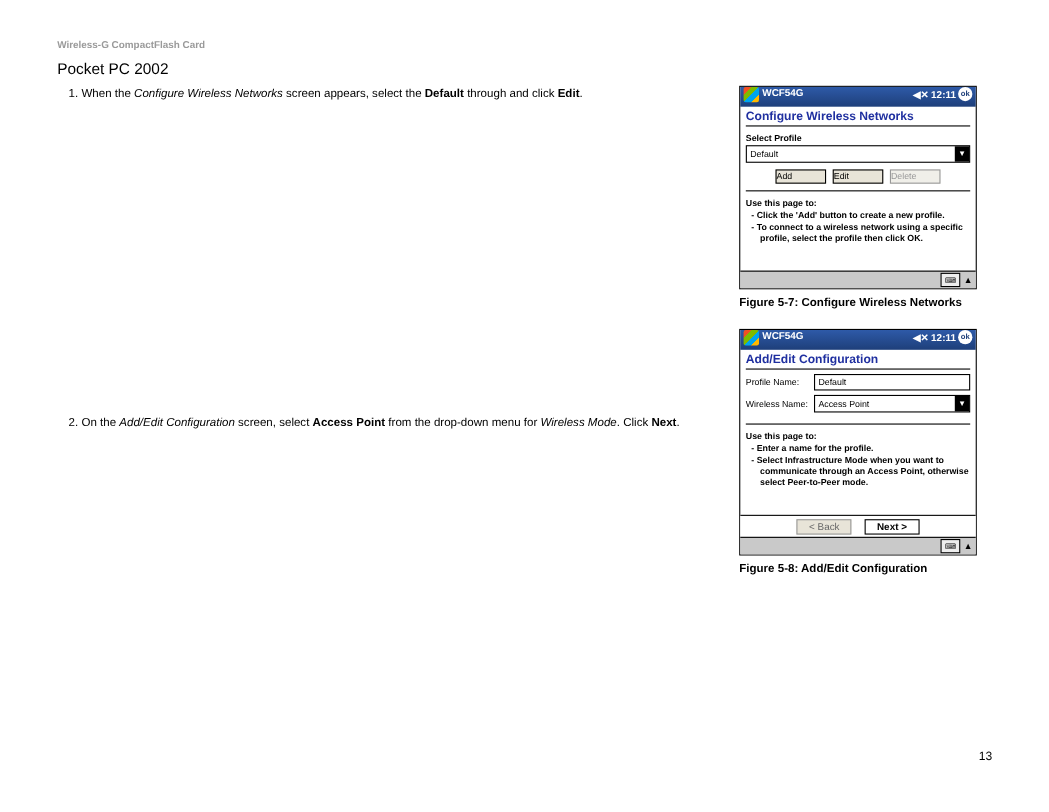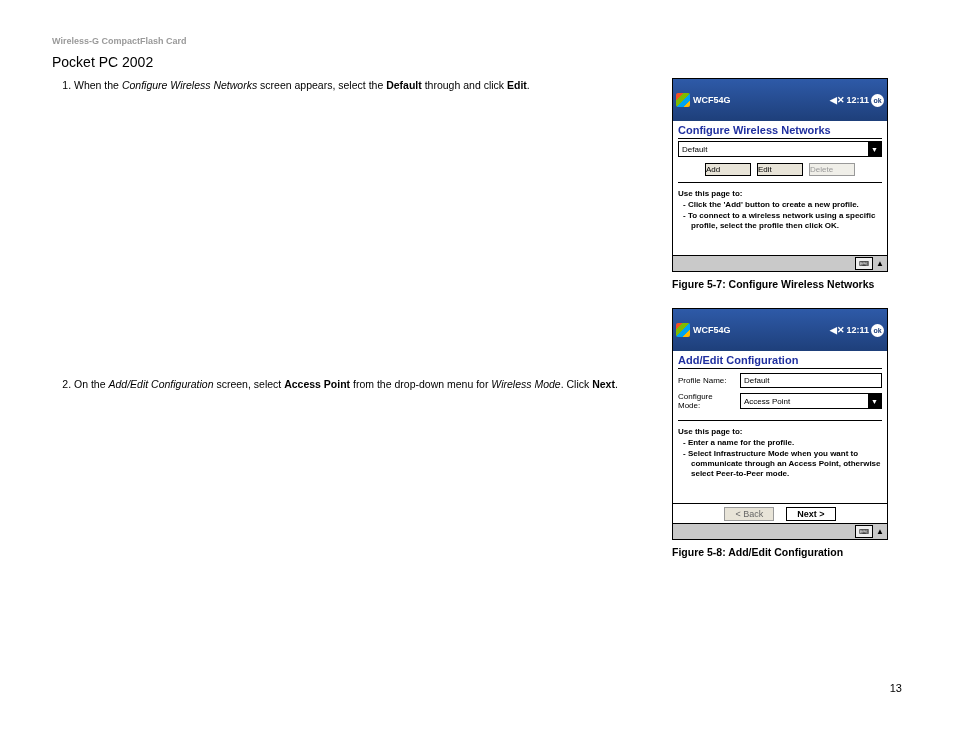--- a/index.html
+++ b/index.html
@@ -58,24 +58,24 @@
     width: 214px;
     border: 1px solid #000;
     background: #fff;
     font-family: Tahoma, Arial, sans-serif;
   }
   .ppc-titlebar {
     background: linear-gradient(#2e5aa8, #1e3f7a);
     color: #fff;
     height: 18px;
     display: flex;
-    align-items: center;
+    align-items: flex-start;
     font-size: 9px;
     font-weight: bold;
-    padding: 12px 3px;
+    padding: 0 3px;
   }
   .ppc-flag {
     width: 14px; height: 14px;
     background: linear-gradient(135deg, #f25022 0 25%, #7fba00 25% 50%, #00a4ef 50% 75%, #ffb900 75% 100%);
     border-radius: 2px;
     margin-right: 3px;
     flex-shrink: 0;
   }
   .ppc-title { flex: 1; }
   .ppc-status { display: flex; align-items: center; gap: 2px; }
@@ -246,20 +246,21 @@
         <div class="ppc-flag"></div>
         <div class="ppc-title">WCF54G</div>
         <div class="ppc-status">
           <span>◀✕</span>
           <span>12:11</span>
           <span class="ppc-ok">ok</span>
         </div>
       </div>
       <div class="ppc-heading">Configure Wireless Networks</div>
       <div class="ppc-divider"></div>
+      <div class="ppc-label">Select Profile</div>
       <div class="ppc-select">
         <div class="ppc-select-text">Default</div>
         <div class="ppc-select-arrow">▼</div>
       </div>
       <div class="ppc-btnrow">
         <div class="ppc-btn">Add</div>
         <div class="ppc-btn">Edit</div>
         <div class="ppc-btn disabled">Delete</div>
       </div>
       <div class="ppc-divider"></div>
@@ -286,21 +287,21 @@
           <span class="ppc-ok">ok</span>
         </div>
       </div>
       <div class="ppc-heading">Add/Edit Configuration</div>
       <div class="ppc-divider"></div>
       <div class="ppc-formrow">
         <span class="lbl">Profile Name:</span>
         <div class="ppc-input">Default</div>
       </div>
       <div class="ppc-formrow">
-        <span class="lbl">Configure Mode:</span>
+        <span class="lbl">Wireless Name:</span>
         <div class="ppc-select" style="flex:1; margin:0;">
           <div class="ppc-select-text">Access Point</div>
           <div class="ppc-select-arrow">▼</div>
         </div>
       </div>
       <div style="height:6px;"></div>
       <div class="ppc-divider"></div>
       <div class="ppc-subhead">Use this page to:</div>
       <ul class="ppc-helplist">
         <li>Enter a name for the profile.</li>

